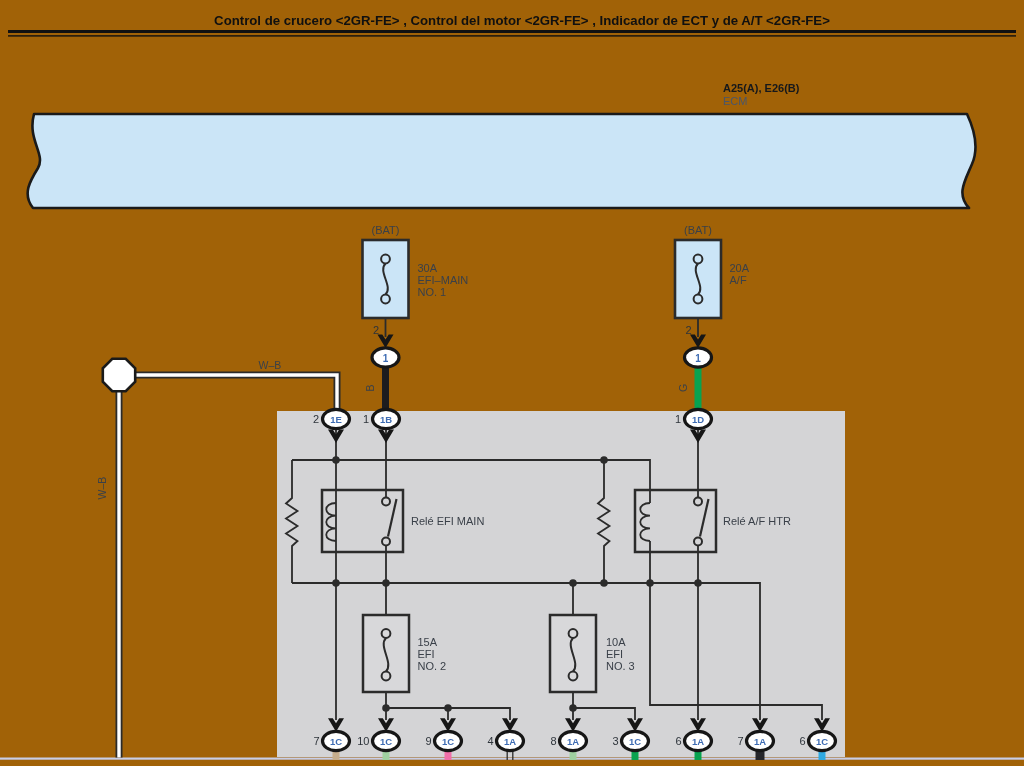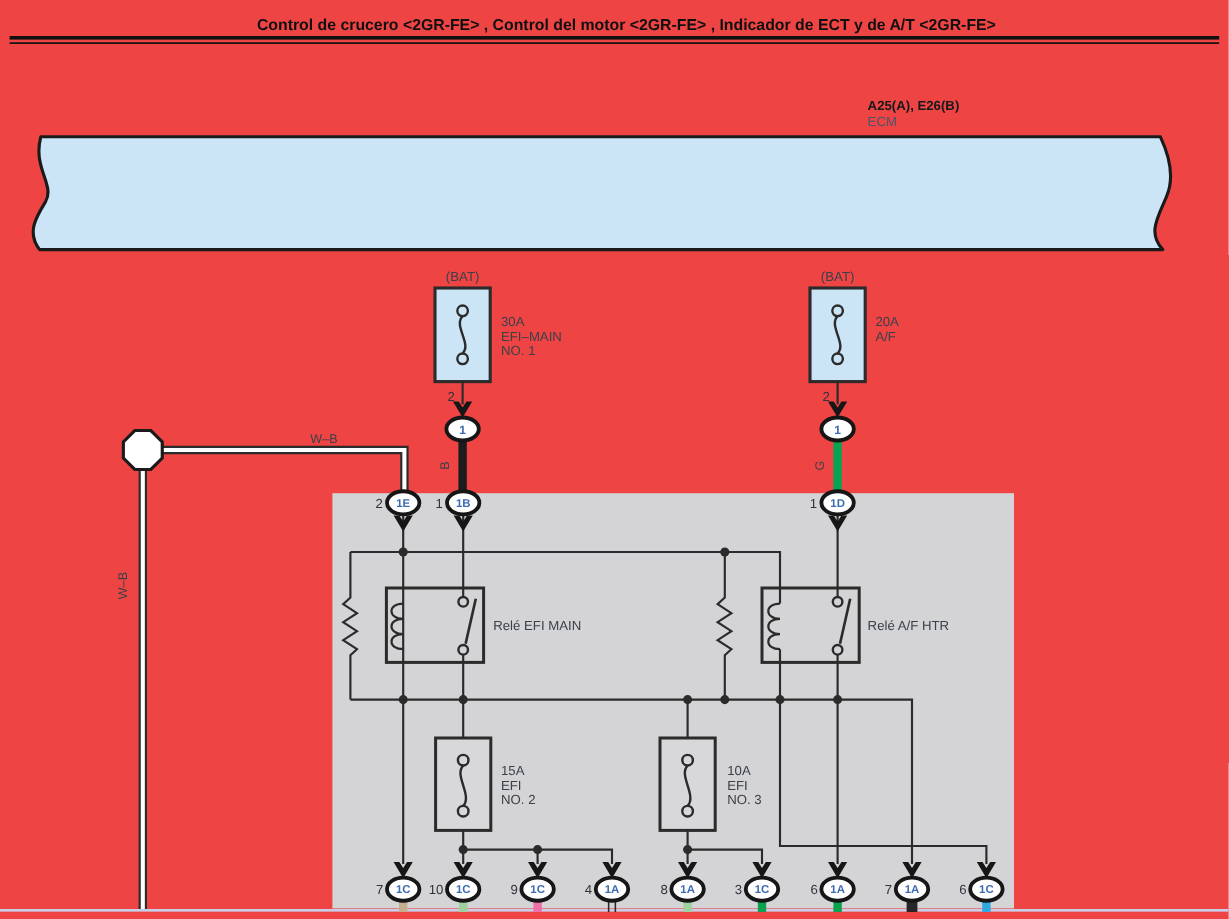--- a/index.html
+++ b/index.html
@@ -1,16 +1,16 @@
 <!DOCTYPE html>
 <html><head>
 <meta charset="utf-8">
 <style>
   html,body{margin:0;padding:0;background:#fff;}
-  #page{position:relative;width:1024px;height:766px;background:#ef4444;overflow:hidden;}
+  #page{position:relative;width:1024px;height:766px;background:#a16207;overflow:hidden;}
   svg text{font-family:"Liberation Sans","DejaVu Sans",sans-serif;}
   .title{font-size:13.2px;font-weight:bold;fill:#101010;}
   .hdr{font-size:11px;font-weight:bold;fill:#16181b;}
   .sub{font-size:11px;fill:#49566b;}
   .lbl{font-size:11px;fill:#3a4049;}
   .pin{font-size:11px;fill:#2e343b;}
   .code{font-size:9.5px;font-weight:bold;fill:#3e6cb3;}
   .term{font-size:10px;font-weight:bold;fill:#3e6cb3;}
   .wlbl{font-size:10.5px;fill:#3a4049;}
 </style>

